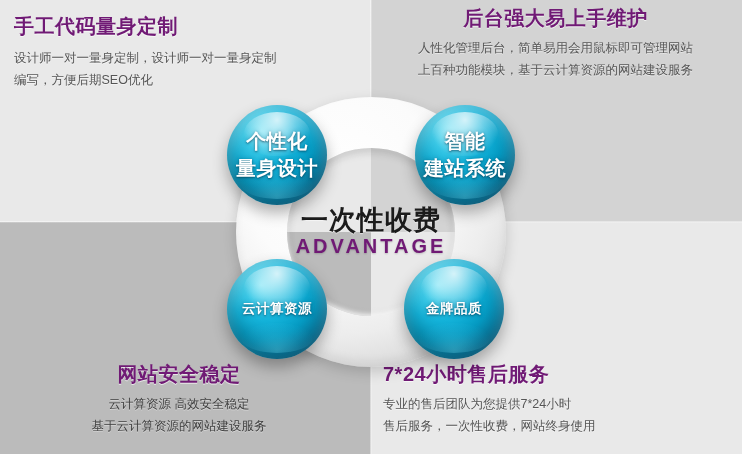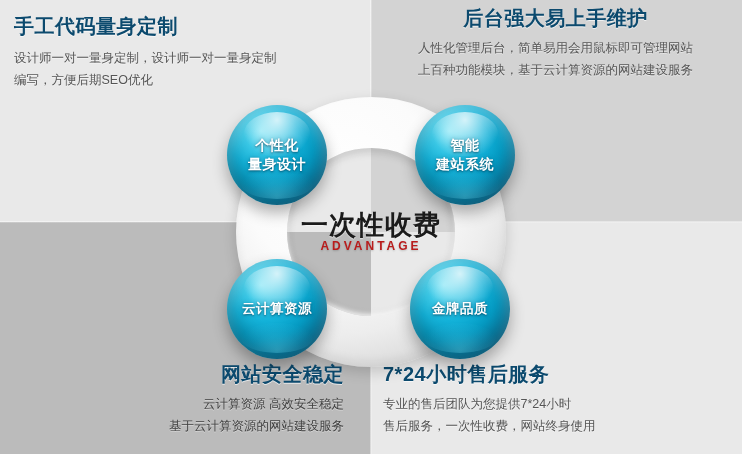--- a/index.html
+++ b/index.html
@@ -35,39 +35,39 @@
     position:absolute; left:0; top:221px; width:742px; height:2px;
     background: linear-gradient(to bottom, rgba(255,255,255,.55), rgba(255,255,255,.10));
     pointer-events:none;
   }
 
   
   .block { position:absolute; }
   .block h2 {
     font-size: 20px;
     font-weight: bold;
-    color: #0c4a6e;
+    color: #701a75;
     letter-spacing: .5px;
     line-height: 1.25;
     text-shadow: 0 1px 0 rgba(255,255,255,.65);
   }
   .block p {
     font-size: 12.5px;
     color: #555555;
     line-height: 1.75;
     text-shadow: 0 1px 0 rgba(255,255,255,.5);
   }
 
   #blk-tl { left:14px;  top:14px;  width:330px; text-align:left;  }
   #blk-tl h2 { margin-bottom: 9px; }
 
   #blk-tr { right:14px; top:6px;   width:345px; text-align:center; }
   #blk-tr h2 { margin-bottom: 7px; }
 
-  #blk-bl { left:14px;  bottom:16px; width:330px; text-align:right; }
+  #blk-bl { left:14px;  bottom:16px; width:330px; text-align:center; }
   #blk-bl h2 { margin-bottom: 7px; }
   #blk-bl p { color:#3f3f3f; text-shadow: 0 1px 0 rgba(255,255,255,.4); }
 
   #blk-br { right:14px; bottom:16px; width:345px; }
   #blk-br h2 { margin-bottom: 7px; }
 
   
   #ring-wrap {
     position:absolute;
     left:236px; top:97px;
@@ -125,23 +125,23 @@
     font-size:27px;
     font-weight:bold;
     color:#1b1b1b;
     letter-spacing:1px;
     line-height:1.05;
     text-shadow: 0 1px 1px rgba(255,255,255,.55);
   }
   #center-sub {
     display:block;
     margin-top:1px;
-    font-size:12px;
+    font-size:20px;
     font-weight:bold;
-    color:#b91c1c;
+    color:#701a75;
     letter-spacing:3px;
     line-height:1.1;
     text-shadow: 0 1px 2px rgba(0,0,0,.18);
   }
 
   
   .sphere {
     position:absolute;
     width:100px; height:100px;
     border-radius:50%;
@@ -185,36 +185,36 @@
     border-radius:50%;
     background: radial-gradient(ellipse at 50% 90%,
       rgba(120,235,255,.30) 0%,
       rgba(90,210,240,.12) 48%,
       rgba(0,0,0,0) 80%);
     pointer-events:none;
   }
   .sphere .lbl {
     position:relative;
     z-index:3;
-    font-size:14px;
+    font-size:20px;
     font-weight:bold;
     color:#ffffff;
     text-align:center;
     line-height:1.35;
     letter-spacing:.5px;
     text-shadow: 0 1px 2px rgba(0,40,60,.55), 0 0 4px rgba(0,60,90,.35);
     white-space:pre-line;
   }
   .sphere.wide .lbl { font-size:13.5px; }
 
   
   #sphere-1 { left:-9px;  top:8px;   }  
   #sphere-2 { left:179px; top:8px;   }  
   #sphere-3 { left:-9px;  top:162px; }  
-  #sphere-4 { left:174px; top:162px; }  
+  #sphere-4 { left:168px; top:162px; }  
 </style>
 </head>
 <body>
 
 <div id="stage">
 
   <div class="quad" id="quad-tl"></div>
   <div class="quad" id="quad-tr"></div>
   <div class="quad" id="quad-bl"></div>
   <div class="quad" id="quad-br"></div>

